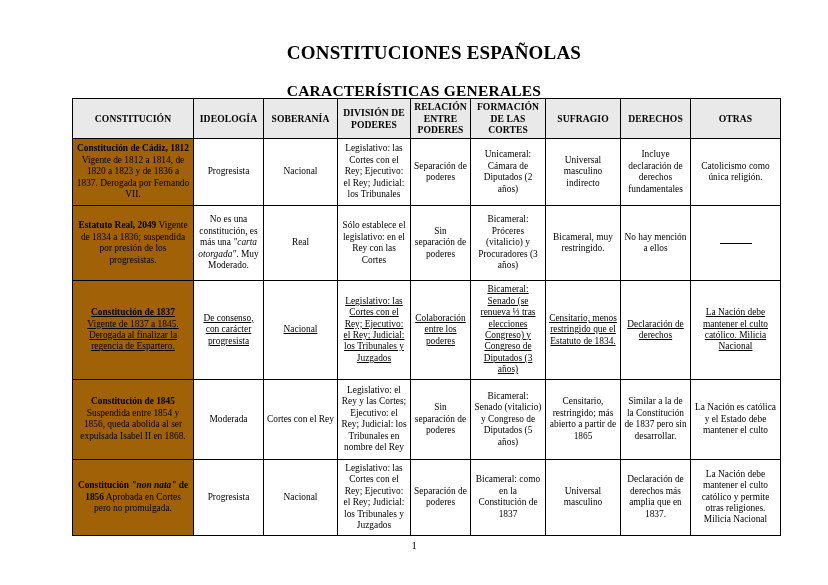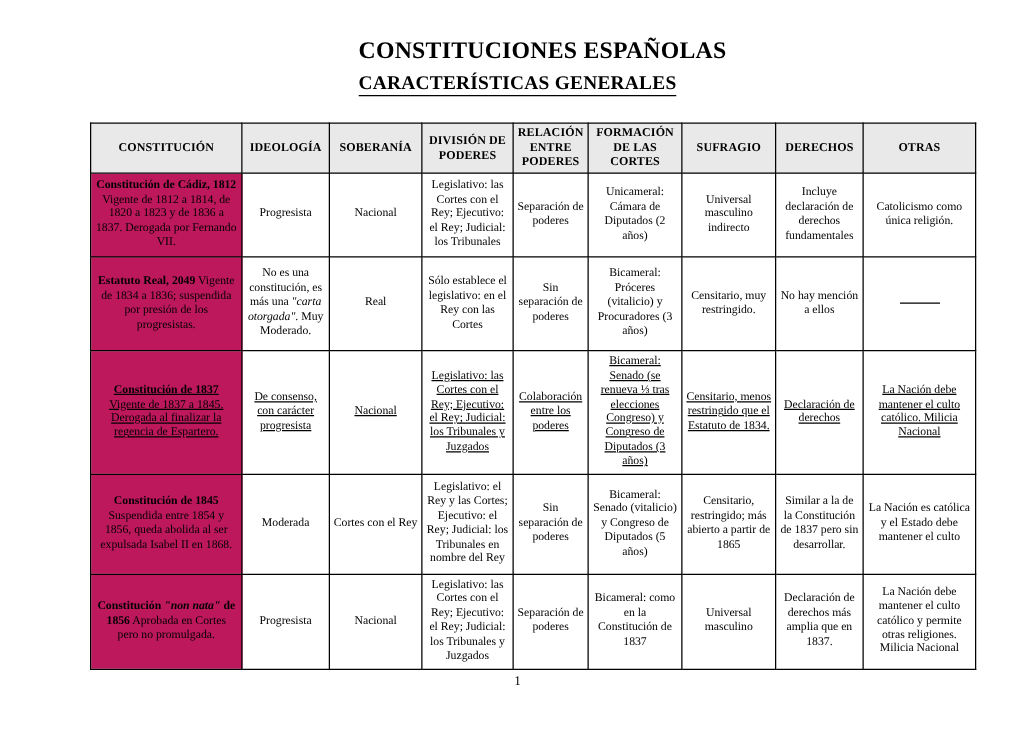--- a/index.html
+++ b/index.html
@@ -26,21 +26,21 @@
   
   .title-block {
     text-align: center;
     padding-top: 30px;
   }
   .doc-title {
     font-size: 19px;
     font-weight: bold;
     letter-spacing: 0.2px;
     line-height: 1.15;
-    margin: 0;
+    margin: 12px;
     padding-left: 40px;
   }
   .doc-subtitle {
     font-size: 15.5px;
     font-weight: bold;
     letter-spacing: 0.2px;
     line-height: 1.15;
     margin: 6px 0 0 0;
     display: inline-block;
     border-bottom: 1.4px solid #000;
@@ -76,21 +76,21 @@
     background: #e9e9e9;
     font-weight: bold;
     font-size: 9.6px;
     height: 40px;
     letter-spacing: 0.1px;
     padding: 2px;
   }
 
   
   td.const-cell {
-    background: #be185d;
+    background: #a16207;
     text-align: left;
     vertical-align: top;
     padding: 5px 5px 5px 5px;
     font-size: 9.4px;
     line-height: 1.25;
     margin-left: 12px;
   }
   td.const-cell .cname {
     font-weight: bold;
   }
@@ -198,21 +198,21 @@
         <tr class="r1">
           <td class="const-cell">
             <span class="cname"><span>Estatuto Real, 2049</span><i></i><span></span></span>
             <span class="cdesc">Vigente de 1834 a 1836; suspendida por presión de los progresistas.</span>
           </td>
           <td><span>No es una constitución, es más una </span><i class="ital">"carta otorgada"</i><span>. Muy Moderado.</span></td>
           <td>Real</td>
           <td>Sólo establece el legislativo: en el Rey con las Cortes</td>
           <td>Sin separación de poderes</td>
           <td>Bicameral: Próceres (vitalicio) y Procuradores (3 años)</td>
-          <td>Censitario, muy restringido.</td>
+          <td>Bicameral, muy restringido.</td>
           <td>No hay mención a ellos</td>
           <td class="dash-cell"><span class="dash-line"></span></td>
         </tr>
 
         <tr class="r2">
           <td class="const-cell">
             <span class="cname"><span>Constitución de 1837</span><i></i><span></span></span>
             <span class="cdesc">Vigente de 1837 a 1845. Derogada al finalizar la regencia de Espartero.</span>
           </td>
           <td><span>De consenso, con carácter progresista</span><i class="ital"></i><span></span></td>

